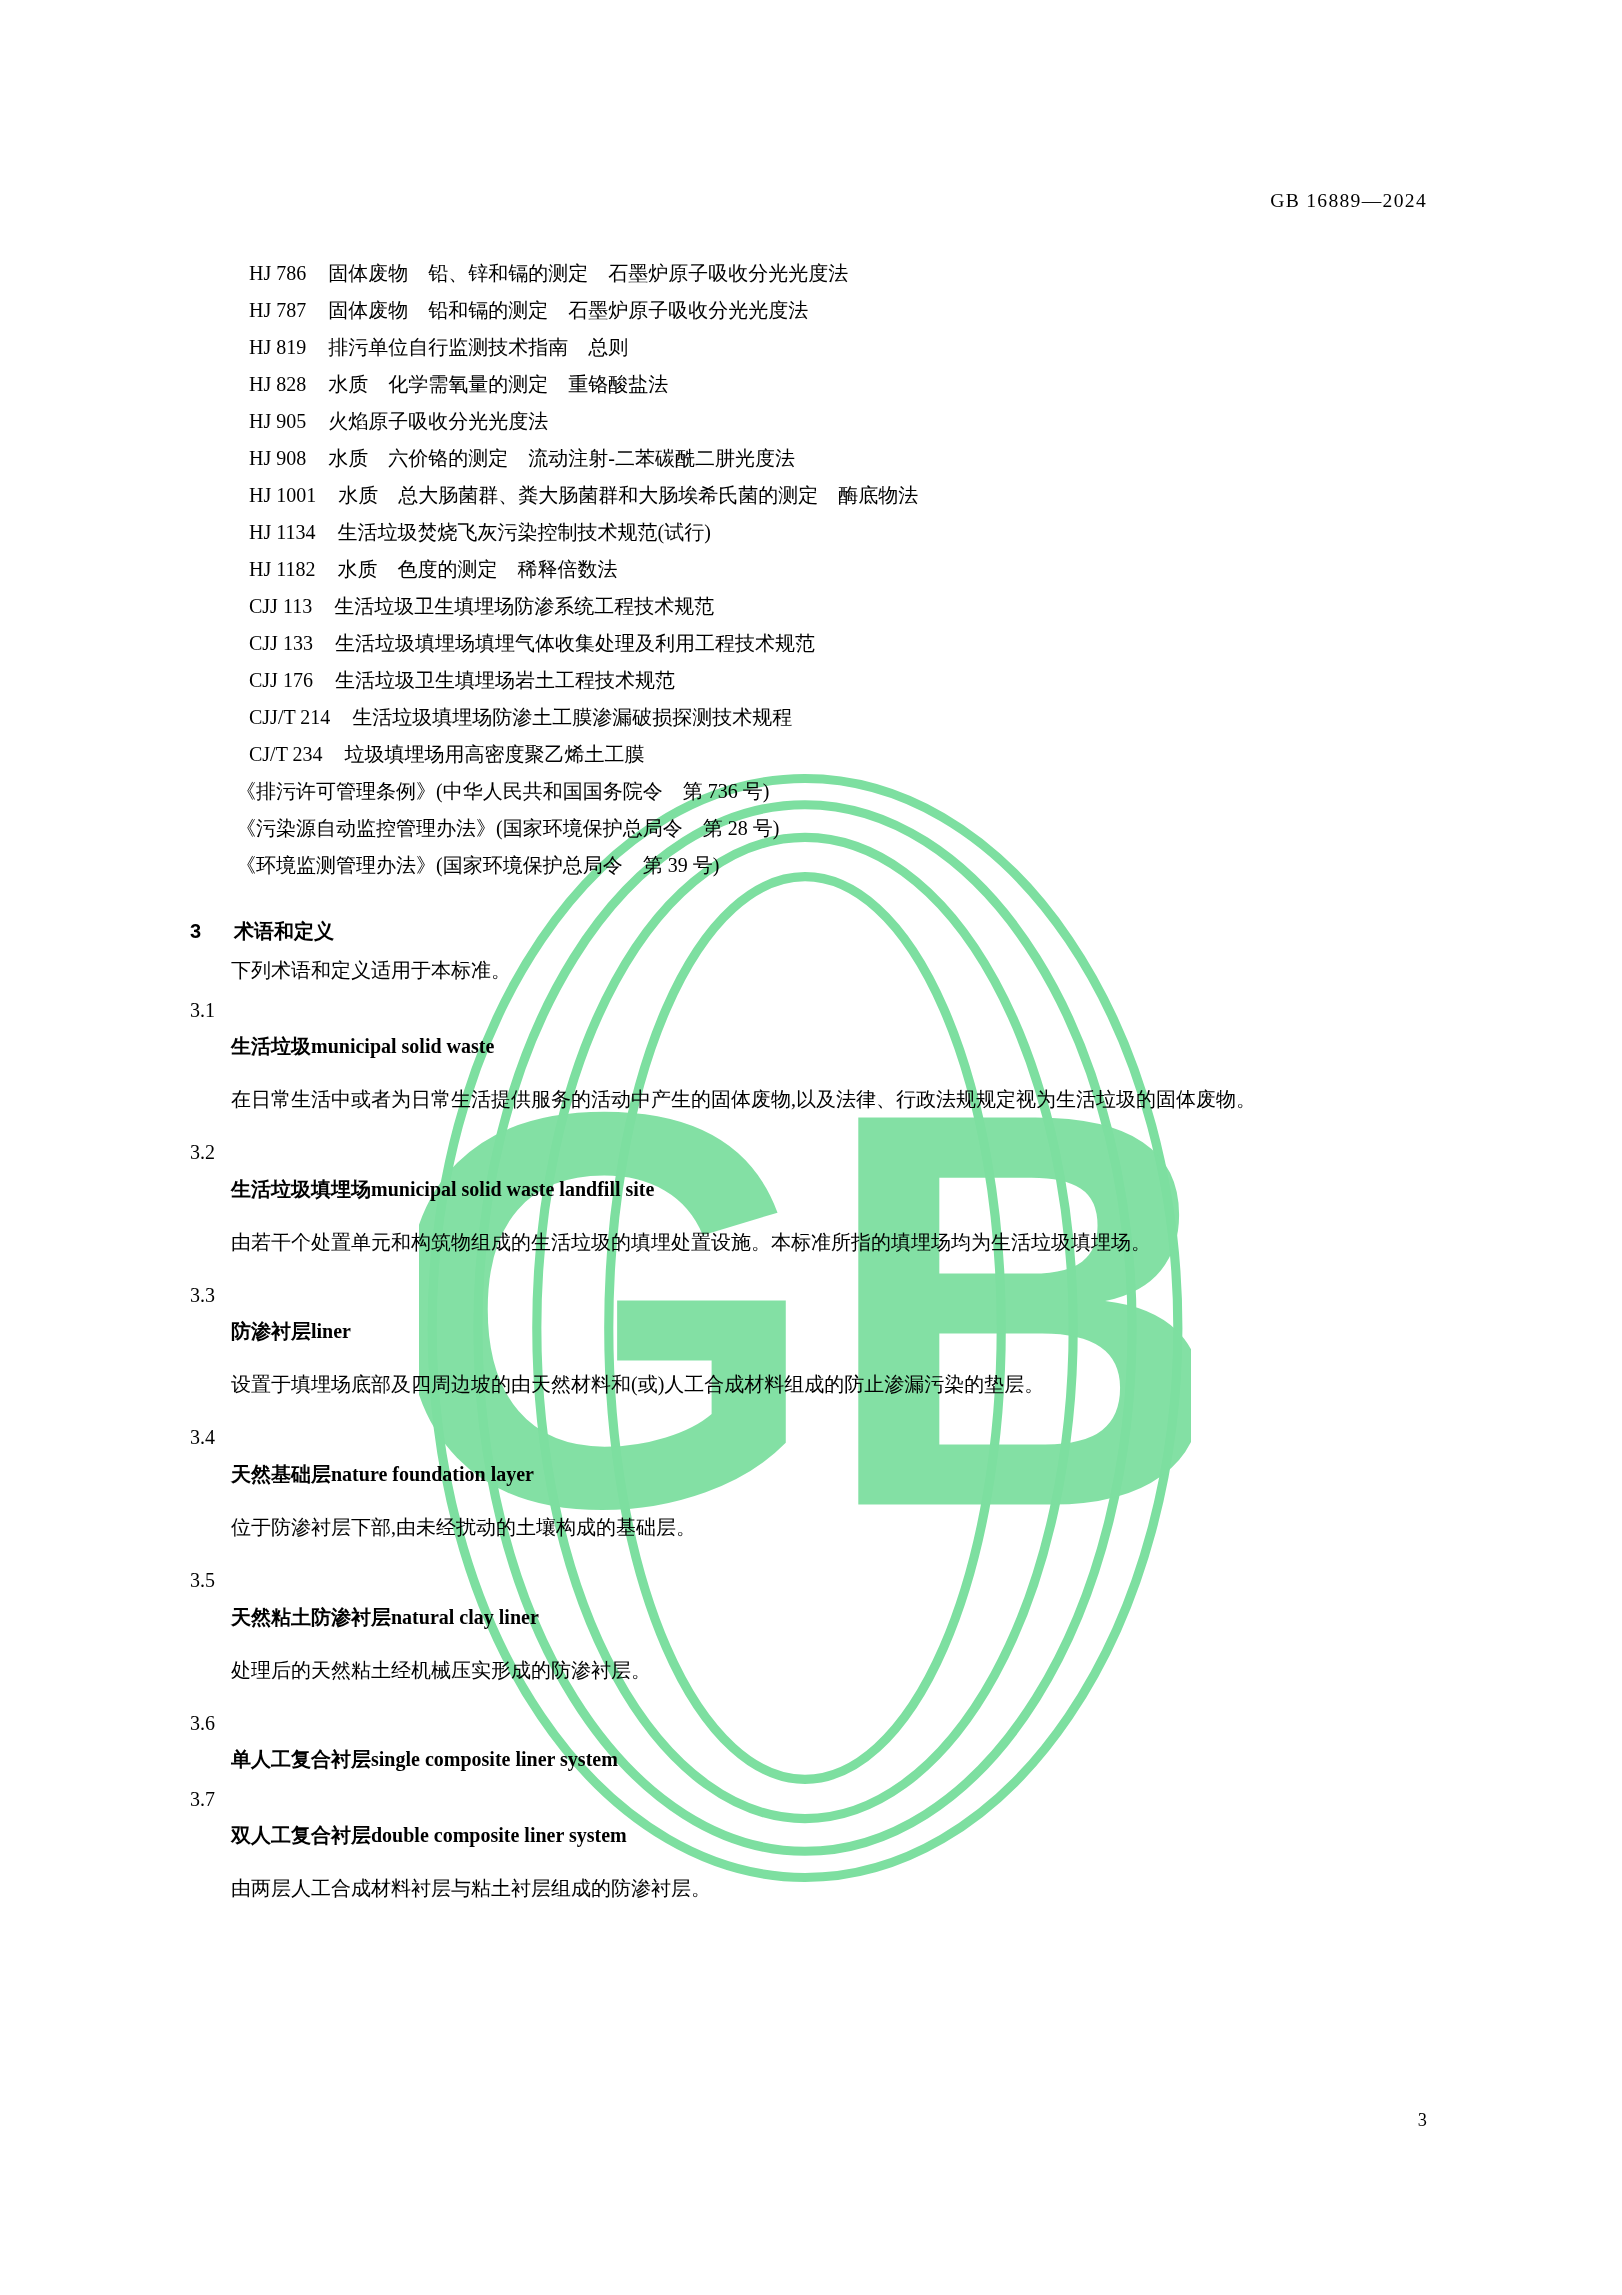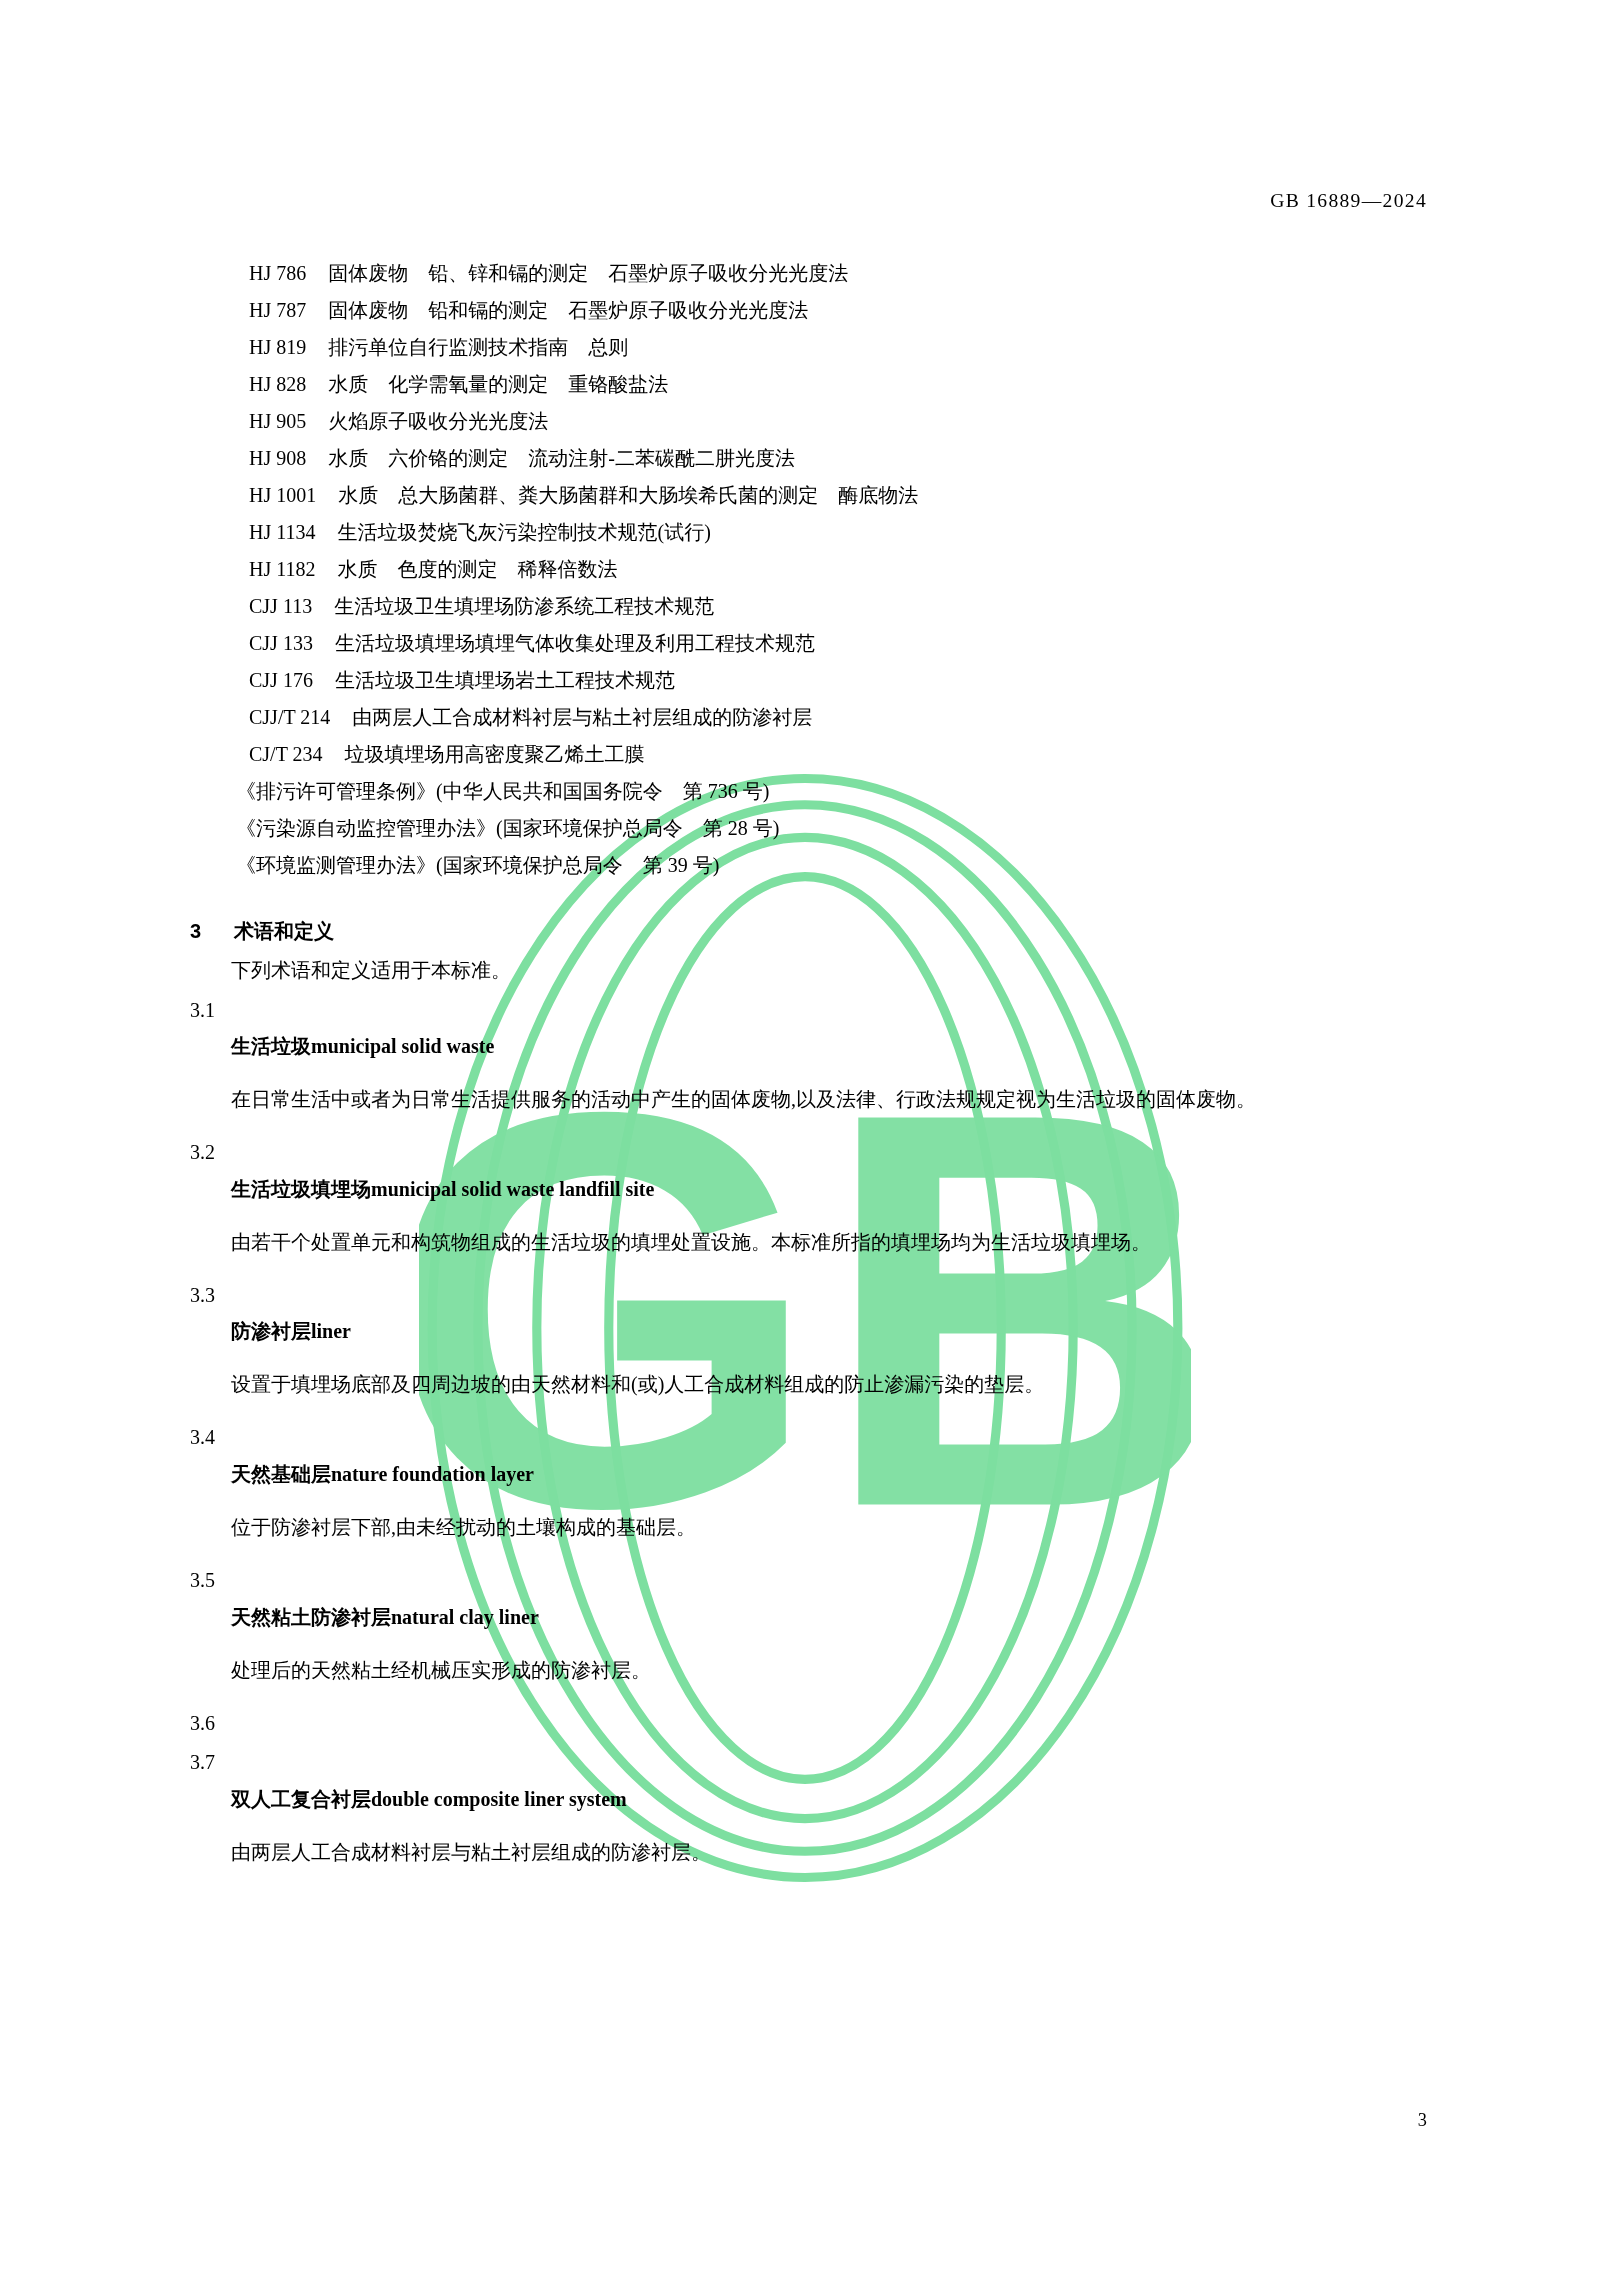--- a/index.html
+++ b/index.html
@@ -148,21 +148,21 @@
       <div class="ref-line"><span class="code">HJ 819</span><span class="gap-m"></span><span>排污单位自行监测技术指南　总则</span></div>
       <div class="ref-line"><span class="code">HJ 828</span><span class="gap-m"></span><span>水质　化学需氧量的测定　重铬酸盐法</span></div>
       <div class="ref-line"><span class="code">HJ 905</span><span class="gap-m"></span><span>火焰原子吸收分光光度法</span></div>
       <div class="ref-line"><span class="code">HJ 908</span><span class="gap-m"></span><span>水质　六价铬的测定　流动注射-二苯碳酰二肼光度法</span></div>
       <div class="ref-line"><span class="code">HJ 1001</span><span class="gap-m"></span><span>水质　总大肠菌群、粪大肠菌群和大肠埃希氏菌的测定　酶底物法</span></div>
       <div class="ref-line"><span class="code">HJ 1134</span><span class="gap-m"></span><span>生活垃圾焚烧飞灰污染控制技术规范(试行)</span></div>
       <div class="ref-line"><span class="code">HJ 1182</span><span class="gap-m"></span><span>水质　色度的测定　稀释倍数法</span></div>
       <div class="ref-line"><span class="code">CJJ 113</span><span class="gap-m"></span><span>生活垃圾卫生填埋场防渗系统工程技术规范</span></div>
       <div class="ref-line"><span class="code">CJJ 133</span><span class="gap-m"></span><span>生活垃圾填埋场填埋气体收集处理及利用工程技术规范</span></div>
       <div class="ref-line"><span class="code">CJJ 176</span><span class="gap-m"></span><span>生活垃圾卫生填埋场岩土工程技术规范</span></div>
-      <div class="ref-line"><span class="code">CJJ/T 214</span><span class="gap-m"></span><span>由两层人工合成材料衬层与粘土衬层组成的防渗衬层</span></div>
+      <div class="ref-line"><span class="code">CJJ/T 214</span><span class="gap-m"></span><span>生活垃圾填埋场防渗土工膜渗漏破损探测技术规程</span></div>
       <div class="ref-line"><span class="code">CJ/T 234</span><span class="gap-m"></span><span>垃圾填埋场用高密度聚乙烯土工膜</span></div>
     </div>
 
     <div class="doc-list">
       <div class="doc-line">《排污许可管理条例》(中华人民共和国国务院令　第 736 号)</div>
       <div class="doc-line">《污染源自动监控管理办法》(国家环境保护总局令　第 28 号)</div>
       <div class="doc-line">《环境监测管理办法》(国家环境保护总局令　第 39 号)</div>
     </div>
 
     <div class="section-head">
@@ -194,20 +194,23 @@
     </div>
     <p class="term-def">位于防渗衬层下部,由未经扰动的土壤构成的基础层。</p>
 
     <div class="clause-num">3.5</div>
     <div class="term-line">
       <span class="cn">天然粘土防渗衬层</span><span class="en">natural clay liner</span>
     </div>
     <p class="term-def">处理后的天然粘土经机械压实形成的防渗衬层。</p>
 
     <div class="clause-num">3.6</div>
+    <div class="term-line">
+      <span class="cn">单人工复合衬层</span><span class="en">single composite liner system</span>
+    </div>
 
     <div class="clause-num">3.7</div>
     <div class="term-line">
       <span class="cn">双人工复合衬层</span><span class="en">double composite liner system</span>
     </div>
     <p class="term-def">由两层人工合成材料衬层与粘土衬层组成的防渗衬层。</p>
 
   </div>
 
   <div class="page-number">3</div>

